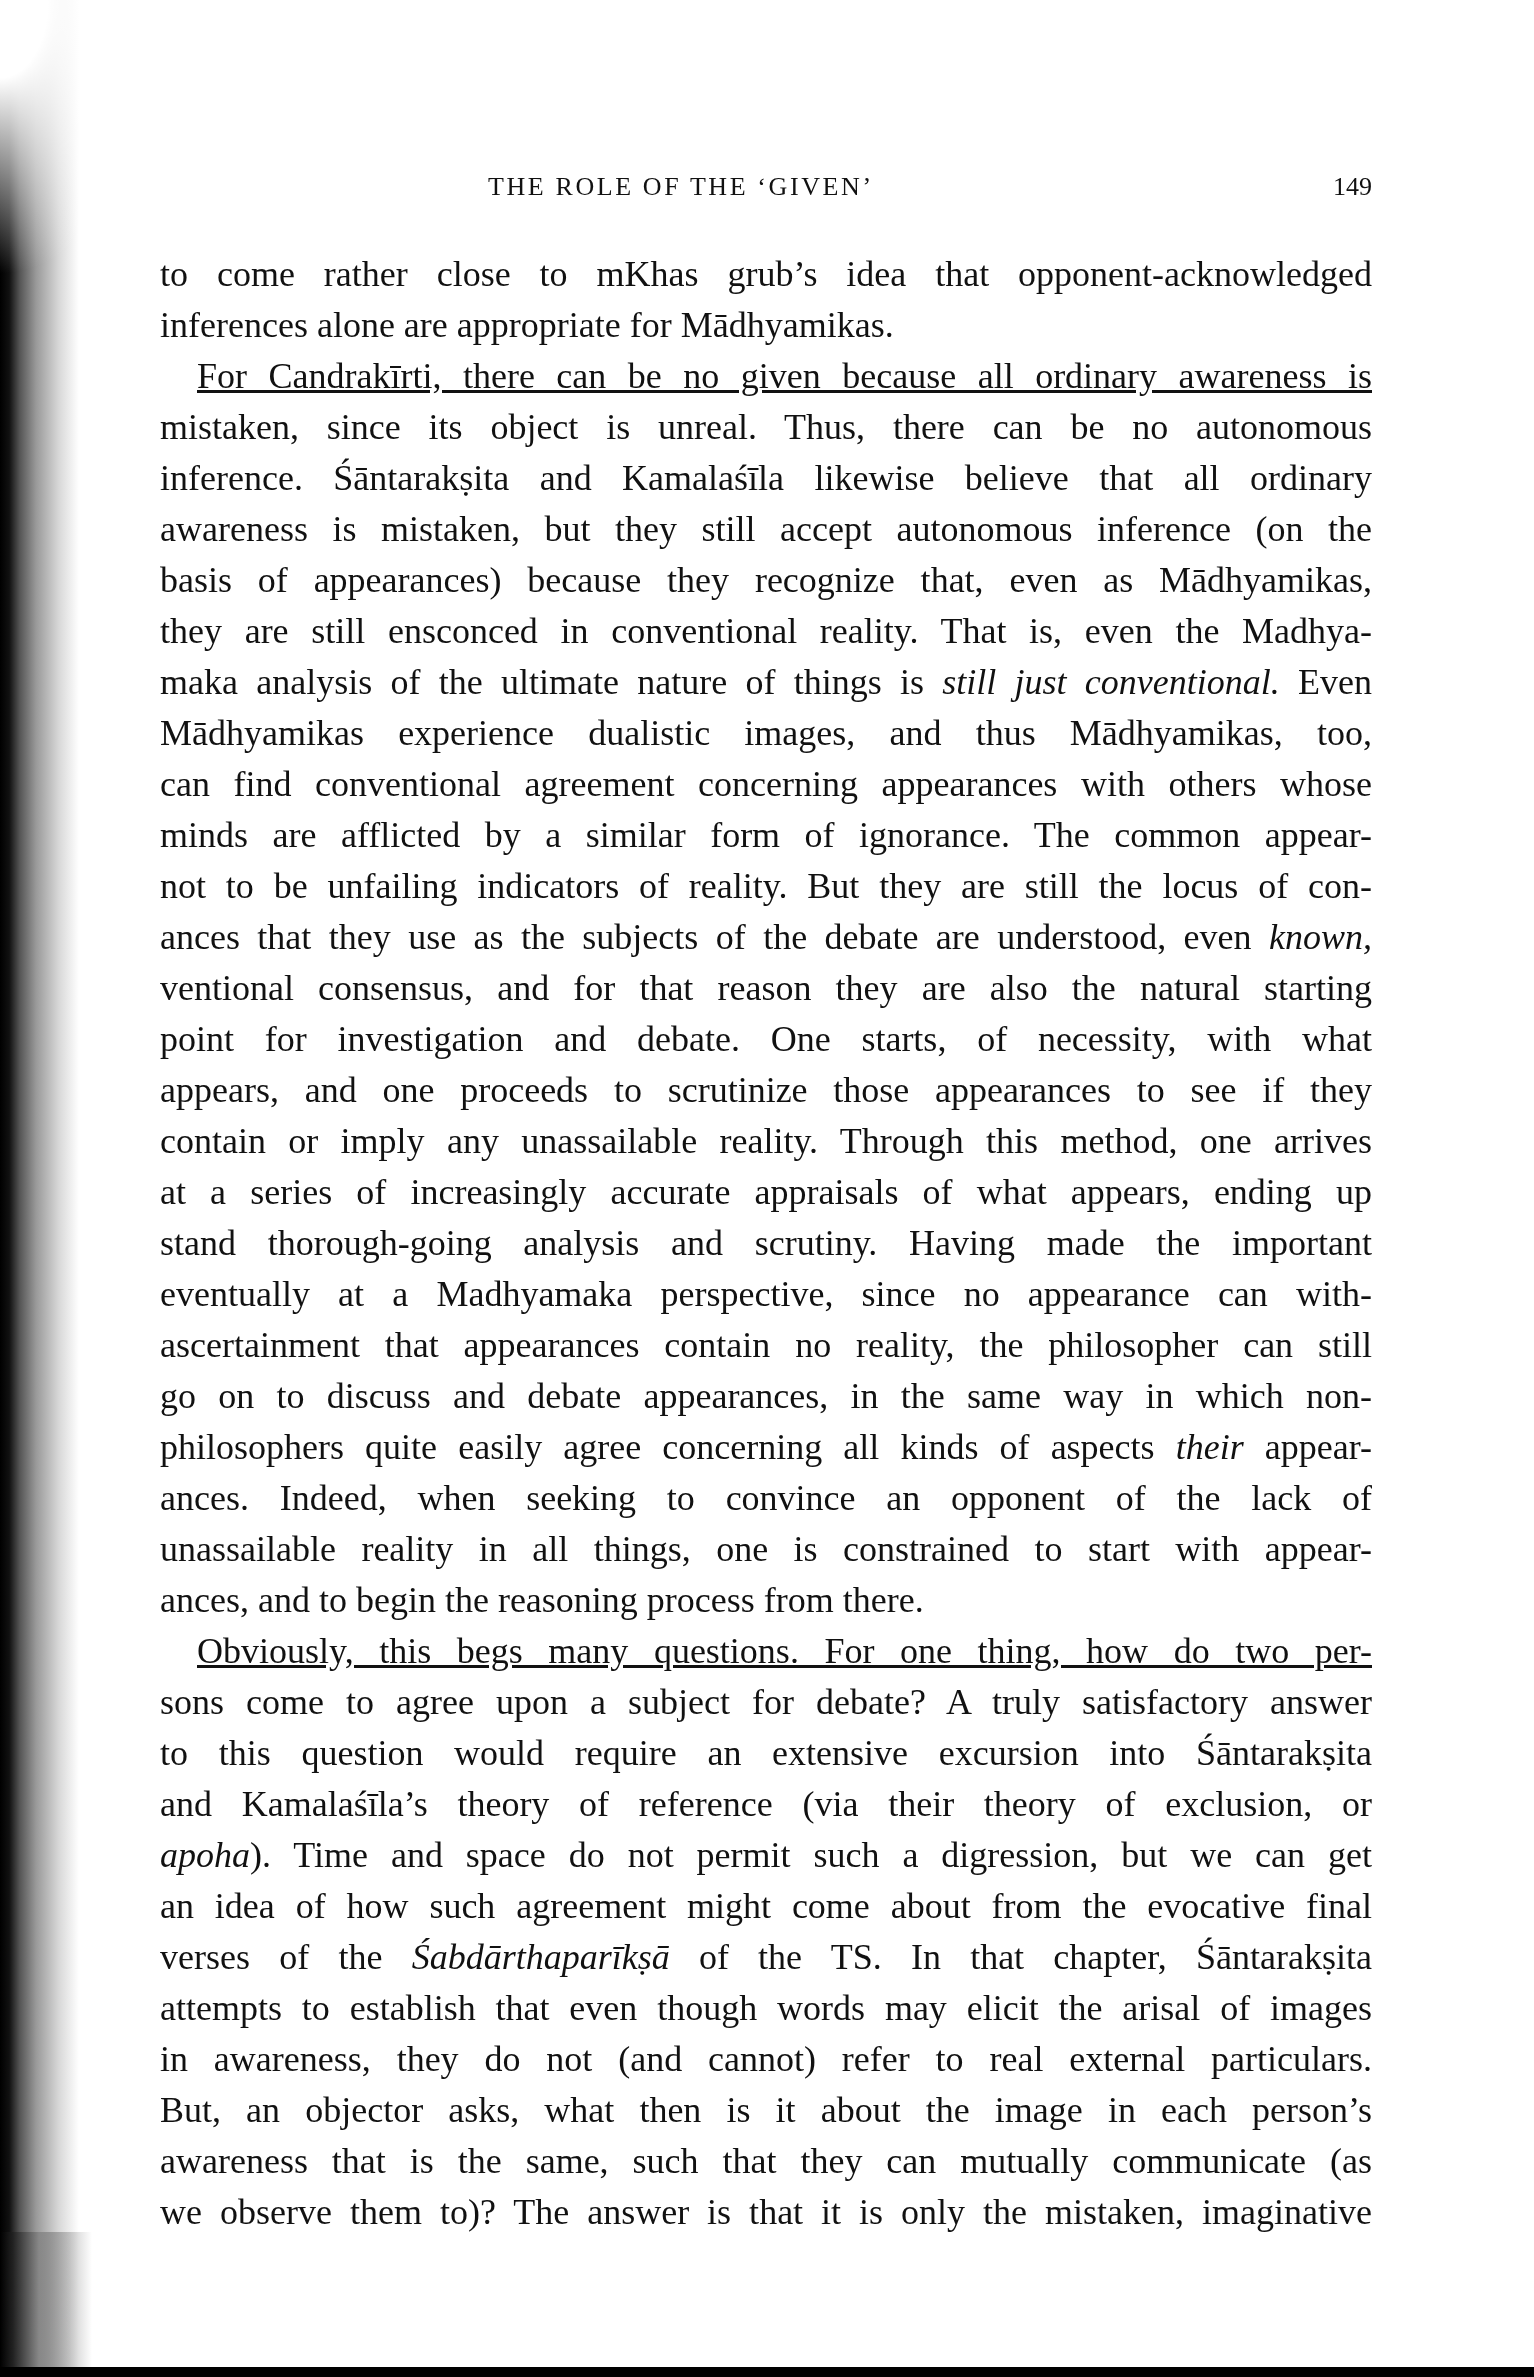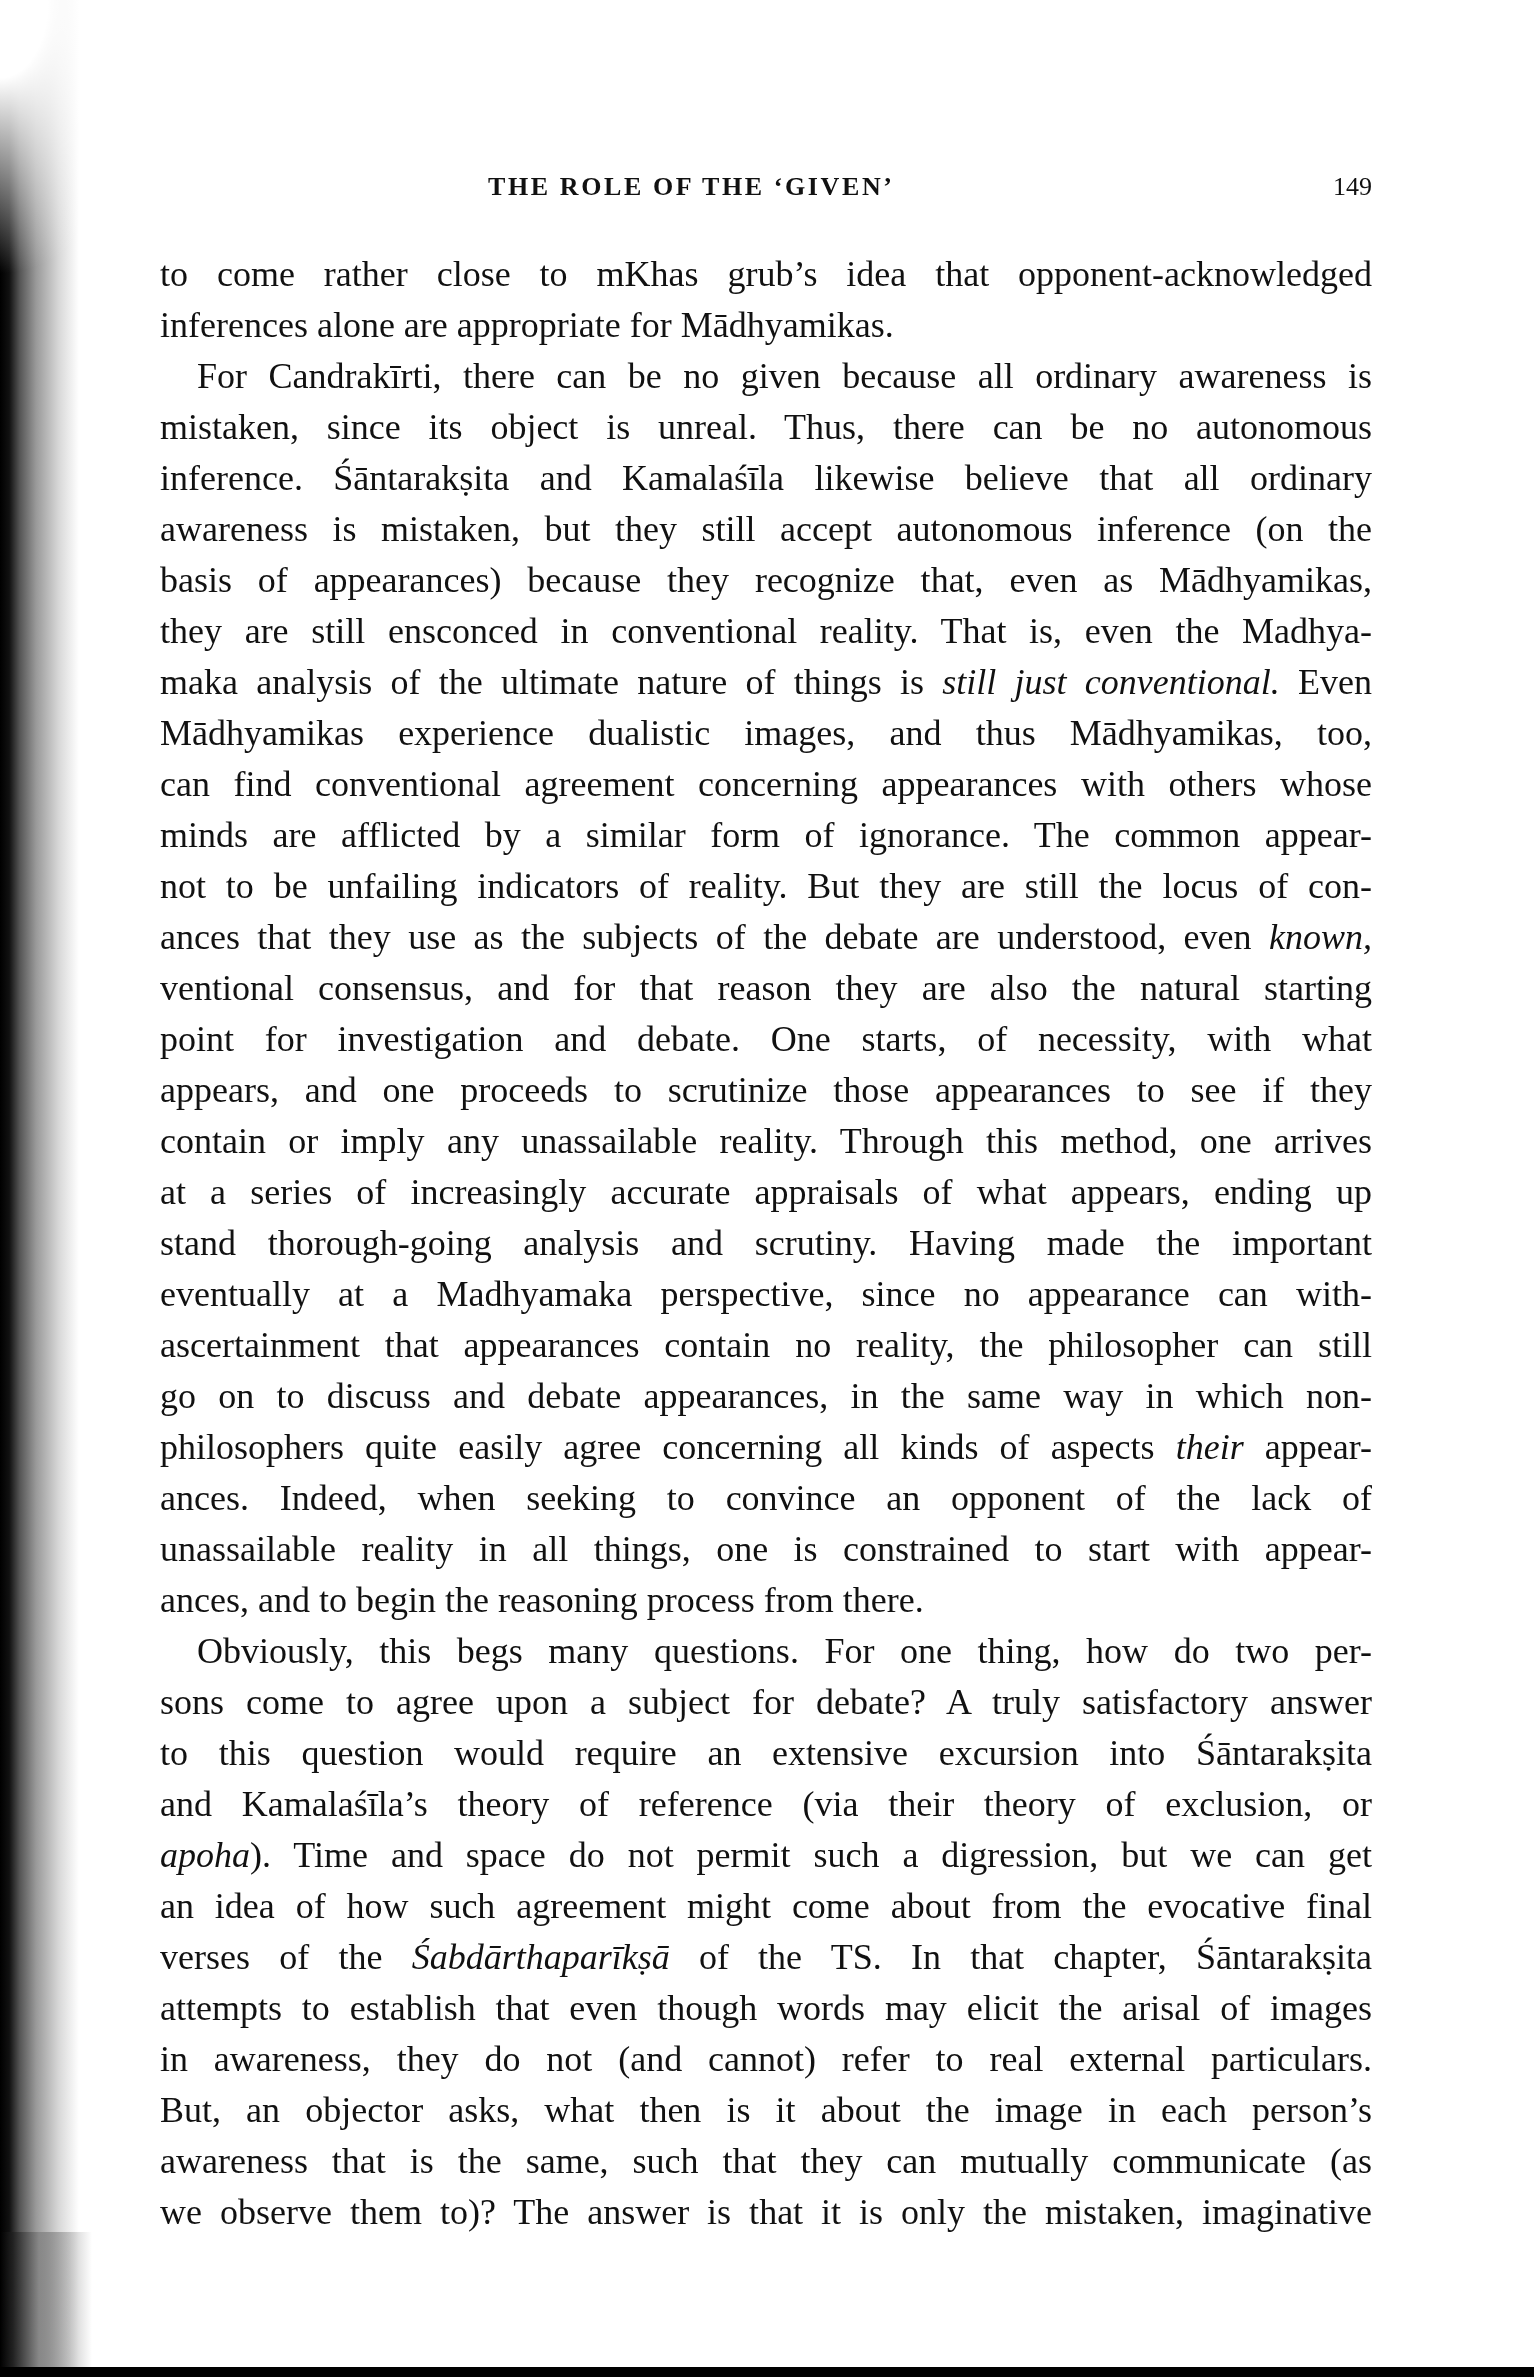--- a/index.html
+++ b/index.html
@@ -22,35 +22,35 @@
     background: linear-gradient(to right, #000 0px, #222 13px, #888 39px, rgba(255,255,255,0) 92px);
   }
   .bottom-bar {
     position: absolute; left: 0; bottom: 0; width: 1535px; height: 10.5px; background: #000;
   }
   .header {
     position: absolute; top: 172px; left: 160px; width: 1212px; height: 39px;
     font-size: 26px; letter-spacing: 2.6px;
   }
   .running-head {
-    position: absolute; left: 328px; top: 0; white-space: nowrap; font-weight: bold;
+    position: absolute; left: 328px; top: 0; white-space: nowrap;
   }
   .page-number {
     position: absolute; right: 0; top: 0; letter-spacing: 0;
   }
   .body-text {
     position: absolute; top: 249px; left: 160px; width: 1212px;
     font-size: 36px; line-height: 51px;
   }
   .line {
     display: block; height: 51px; white-space: nowrap;
     text-align: justify; text-align-last: justify;
   }
   .line.last { text-align-last: left; }
-  .line.indent { padding-left: 37px; }
+  .line.indent { padding-left: 37px; text-decoration: underline; }
   i { }
 </style>
 </head>
 <body>
 
 <div class="binding"></div>
 <div class="binding-top"></div>
 <div class="binding-bottom"></div>
 <div class="bottom-bar"></div>
 

